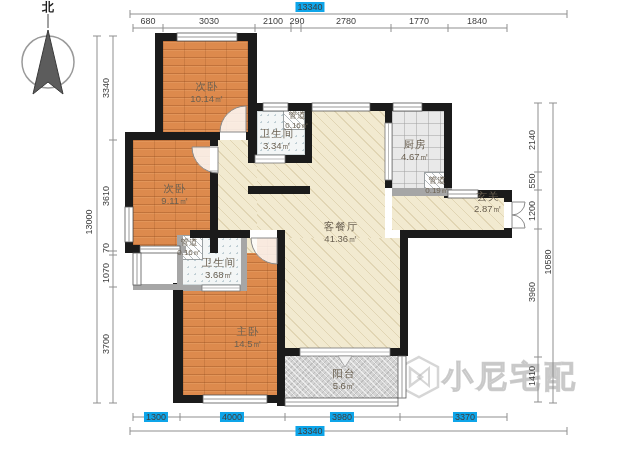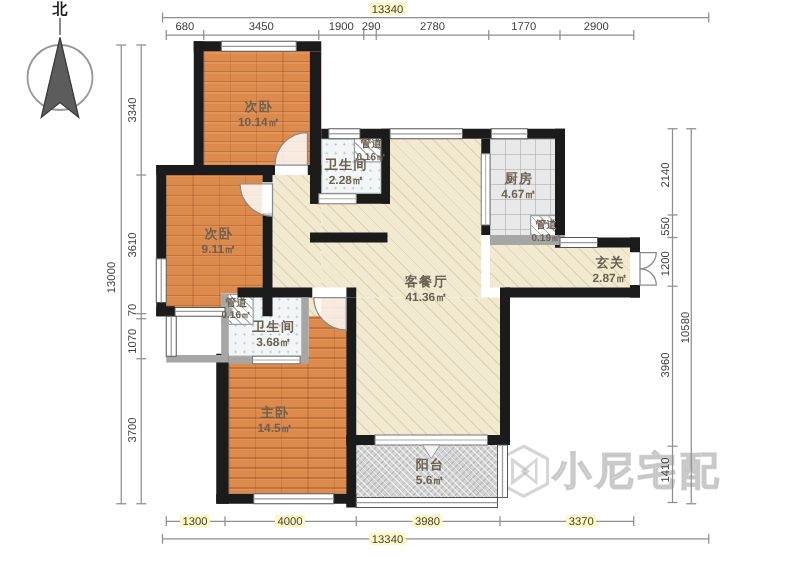--- a/index.html
+++ b/index.html
@@ -22,30 +22,30 @@
       repeating-linear-gradient(180deg, rgba(160,160,160,.5) 0 1px, rgba(255,255,255,0) 1px 12px);}
   .btile{background:#d4d4d4;
     background-image:
       repeating-linear-gradient(45deg, rgba(255,255,255,.6) 0 1px, rgba(255,255,255,0) 1px 4px),
       repeating-linear-gradient(135deg, rgba(120,120,120,.25) 0 1px, rgba(255,255,255,0) 1px 4px);}
   .hatch{background:#fdfdfd;
     background-image:repeating-linear-gradient(45deg, rgba(130,140,145,.6) 0 1px, rgba(255,255,255,0) 1px 5px);
     border:1px solid #9aa0a2;box-sizing:border-box;}
   
   .rlabel{position:absolute;transform:translate(-50%,-50%);text-align:center;
-          color:#6b6152;line-height:1.25;white-space:nowrap;z-index:25;font-weight:bold;}
+          color:#6b6152;line-height:1.25;white-space:nowrap;z-index:25;}
   .rlabel .rname{display:block;font-size:10.5px;letter-spacing:1px;}
   .rlabel .rarea{display:block;font-size:9.5px;}
   .rlabel.small .rname{font-size:8.5px;letter-spacing:0;}
   .rlabel.small .rarea{font-size:8px;}
   
   .hdim,.vdim{position:absolute;font-size:9px;color:#3e3e3e;white-space:nowrap;z-index:22;}
   .hdim{transform:translate(-50%,-50%);}
   .vdim{transform:translate(-50%,-50%) rotate(-90deg);}
-  .bgw{background:#fef9c3;padding:0 2px;}
+  .bgw{background:#0ea5e9;padding:0 2px;}
   
   .north{position:absolute;left:16px;top:0;width:64px;height:100px;z-index:26;text-align:center;}
   .north .nlabel{display:block;font-size:12px;font-weight:bold;color:#1c1c1c;height:14px;line-height:14px;}
   
   .wm{position:absolute;left:396px;top:354px;display:flex;align-items:center;z-index:6;
       color:rgba(205,205,205,.6);}
   .wm .wmtext{font-size:31px;font-weight:bold;letter-spacing:3px;
       color:rgba(210,210,210,.55);-webkit-text-stroke:1px rgba(175,175,175,.55);}
   svg.overlay{position:absolute;left:0;top:0;z-index:20;pointer-events:none;}
 </style>
@@ -213,41 +213,41 @@
   </svg>
 
   <div class="rlabel" style="left:207px;top:92px">
     <span class="rname">次卧</span>
     <span class="rarea">10.14㎡</span>
   </div>
   <div class="rlabel" style="left:175px;top:194px">
     <span class="rname">次卧</span>
     <span class="rarea">9.11㎡</span>
   </div>
-  <div class="rlabel" style="left:220px;top:337px">
+  <div class="rlabel" style="left:248px;top:337px">
     <span class="rname">主卧</span>
     <span class="rarea">14.5㎡</span>
   </div>
   <div class="rlabel" style="left:277px;top:139px">
     <span class="rname">卫生间</span>
-    <span class="rarea">2.28㎡</span>
+    <span class="rarea">3.34㎡</span>
   </div>
   <div class="rlabel" style="left:219px;top:268px">
     <span class="rname">卫生间</span>
     <span class="rarea">3.68㎡</span>
   </div>
   <div class="rlabel" style="left:415px;top:150px">
     <span class="rname">厨房</span>
     <span class="rarea">4.67㎡</span>
   </div>
   <div class="rlabel" style="left:341px;top:232px">
     <span class="rname">客餐厅</span>
     <span class="rarea">41.36㎡</span>
   </div>
-  <div class="rlabel" style="left:488px;top:217px">
+  <div class="rlabel" style="left:488px;top:202px">
     <span class="rname">玄关</span>
     <span class="rarea">2.87㎡</span>
   </div>
   <div class="rlabel" style="left:344px;top:379px">
     <span class="rname">阳台</span>
     <span class="rarea">5.6㎡</span>
   </div>
   <div class="rlabel small" style="left:297px;top:120px">
     <span class="rname">管道</span>
     <span class="rarea">0.16㎡</span>
@@ -256,26 +256,26 @@
     <span class="rname">管道</span>
     <span class="rarea">0.19㎡</span>
   </div>
   <div class="rlabel small" style="left:189px;top:247px">
     <span class="rname">管道</span>
     <span class="rarea">0.16㎡</span>
   </div>
 
   <span class="hdim bgw" style="left:310px;top:7px">13340</span>
   <span class="hdim" style="left:148px;top:21px">680</span>
-  <span class="hdim" style="left:209px;top:21px">3450</span>
-  <span class="hdim" style="left:273px;top:21px">1900</span>
+  <span class="hdim" style="left:209px;top:21px">3030</span>
+  <span class="hdim" style="left:273px;top:21px">2100</span>
   <span class="hdim" style="left:297px;top:21px">290</span>
   <span class="hdim" style="left:346px;top:21px">2780</span>
   <span class="hdim" style="left:419px;top:21px">1770</span>
-  <span class="hdim" style="left:477px;top:21px">2900</span>
+  <span class="hdim" style="left:477px;top:21px">1840</span>
   <span class="hdim bgw" style="left:156px;top:417px">1300</span>
   <span class="hdim bgw" style="left:232px;top:417px">4000</span>
   <span class="hdim bgw" style="left:342px;top:417px">3980</span>
   <span class="hdim bgw" style="left:465px;top:417px">3370</span>
   <span class="hdim bgw" style="left:310px;top:431px">13340</span>
   <span class="vdim" style="left:89px;top:222px">13000</span>
   <span class="vdim" style="left:106px;top:88px">3340</span>
   <span class="vdim" style="left:106px;top:196px">3610</span>
   <span class="vdim" style="left:106px;top:248px">70</span>
   <span class="vdim" style="left:106px;top:273px">1070</span>

